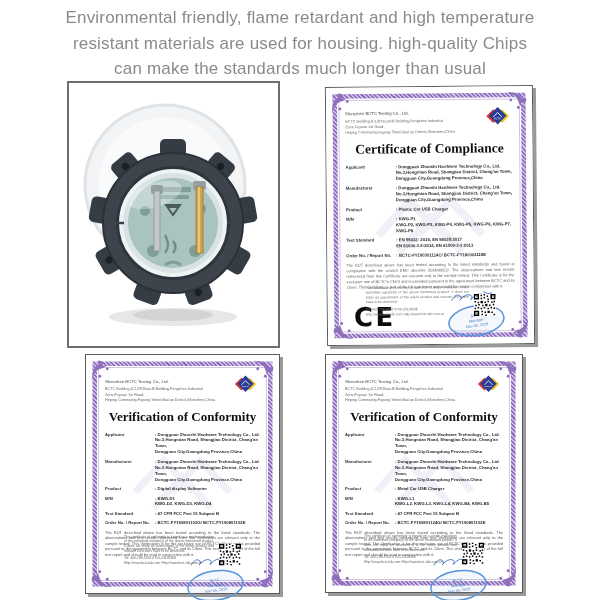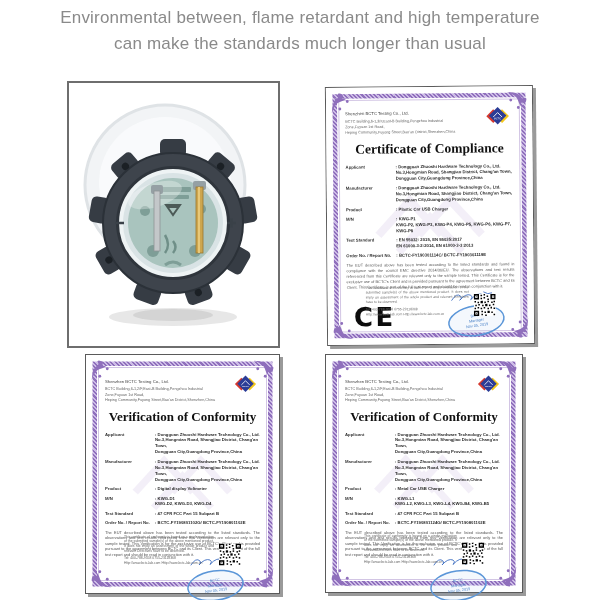--- a/index.html
+++ b/index.html
@@ -64,21 +64,22 @@
     align-items:flex-end;}
   .footer-left{flex:1;}
   .fnote{font-size:6.8px;color:#666;line-height:1.4;text-align:justify;}
   .contact{font-size:6.8px;color:#666;line-height:1.5;margin-top:5px;white-space:pre-line;}
   .qr{flex:0 0 44px;}
 </style>
 </head>
 <body>
 
 <div class="header">
-  <div>Environmental between, flame retardant and high temperature</div>
+  <div>Environmental friendly, flame retardant and high temperature</div>
+  <div>resistant materials are used for housing. high-quality Chips</div>
   <div>can make the standards much longer than usual</div>
 </div>
 
 <div class="photo-panel">
   <svg width="205" height="259" viewBox="0 0 205 259">
 
     <circle cx="96" cy="102" r="80" fill="#f2f4f6" stroke="#dfe3e6" stroke-width="3"></circle>
     <circle cx="96" cy="100" r="66" fill="#fbfcfd" opacity=".75"></circle>
 
     <ellipse cx="104" cy="234" rx="64" ry="9" fill="#d0d0d0" opacity=".5"></ellipse>

